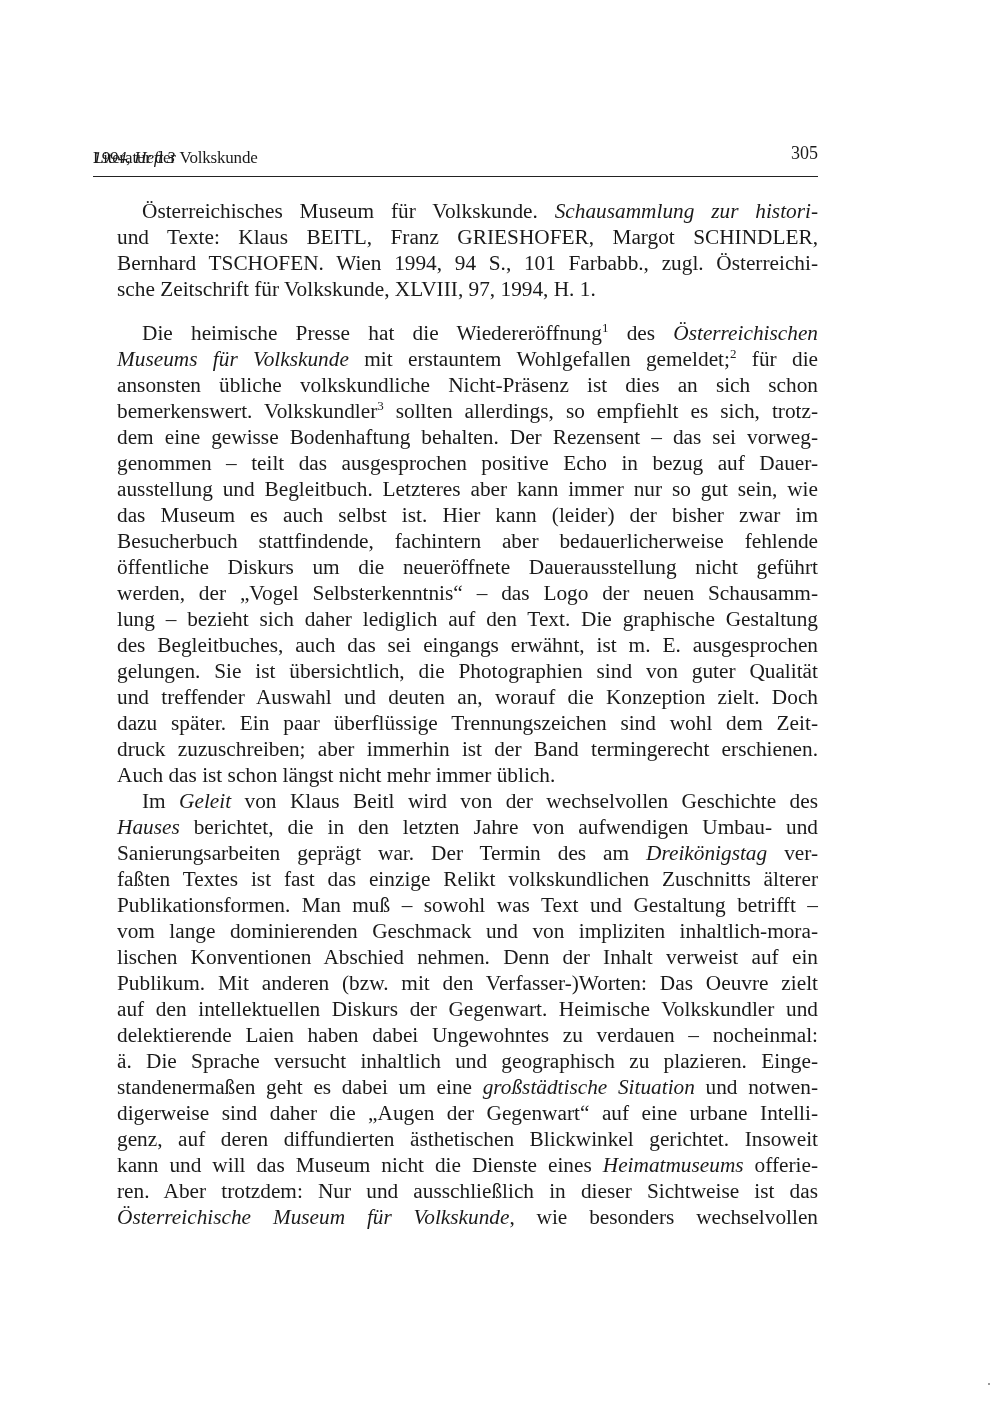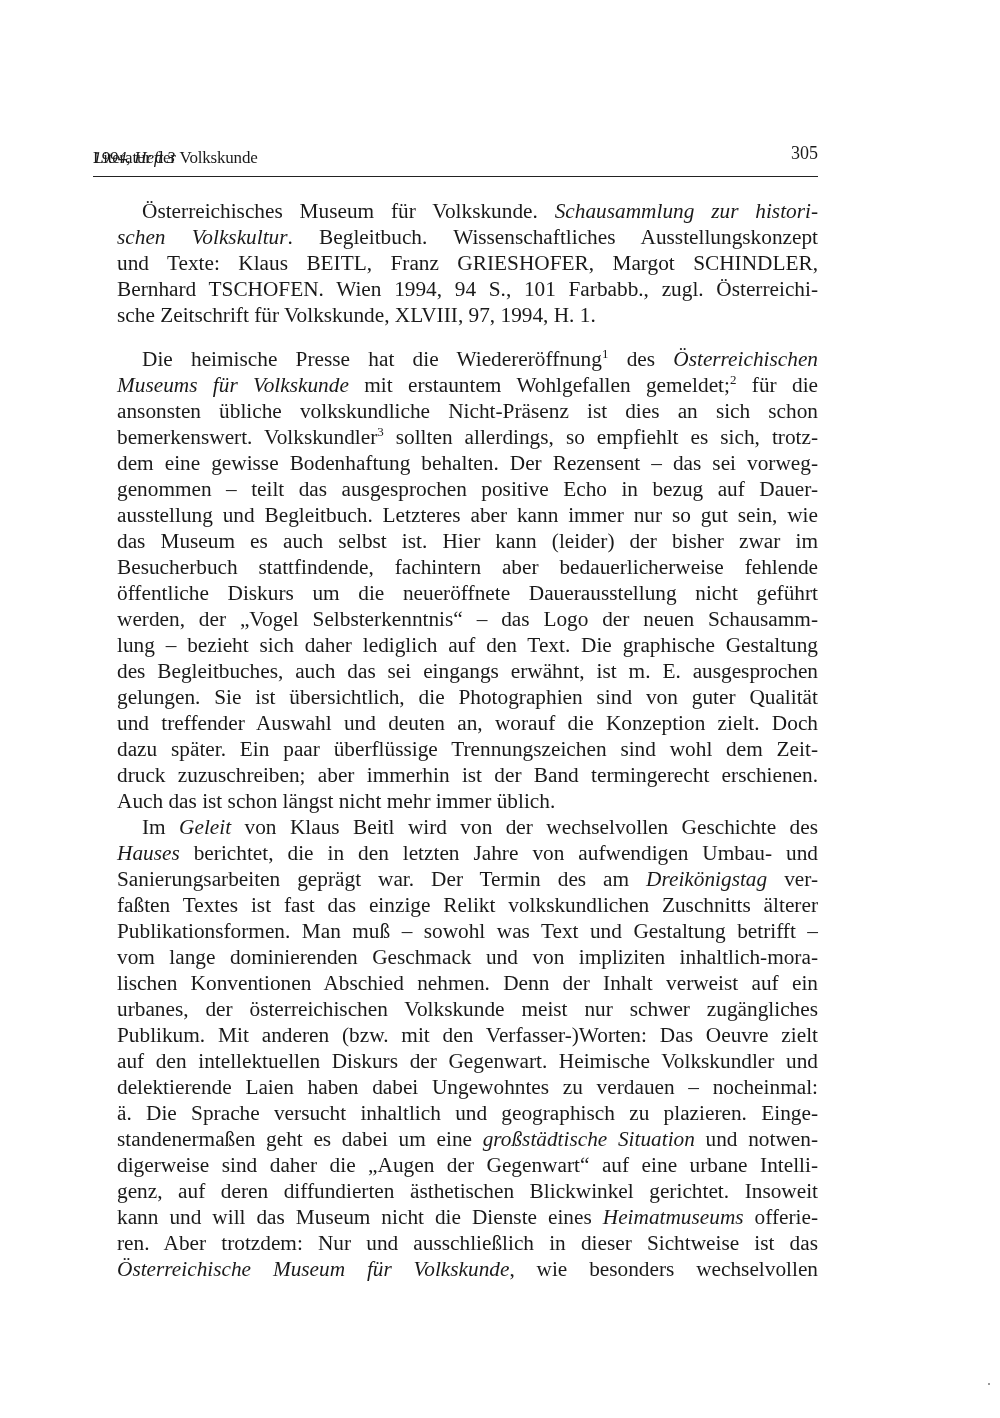--- a/index.html
+++ b/index.html
@@ -25,21 +25,20 @@
 <div class="page-header">
   <span class="hdr-left">1994, Heft 3</span>
   <span class="hdr-center">Literatur der Volkskunde</span>
   <span class="hdr-right">305</span>
 </div>
 
 <div class="content">
 
   <div>
     <span class="line indent"><span>Österreichisches Museum für Volkskunde. </span><i>Schausammlung zur histori-</i></span>
-    <span class="line"><i>schen Volkskultur</i><span>. Begleitbuch. Wissenschaftliches Ausstellungskonzept</span></span>
     <span class="line">und Texte: Klaus BEITL, Franz GRIESHOFER, Margot SCHINDLER,</span>
     <span class="line">Bernhard TSCHOFEN. Wien 1994, 94 S., 101 Farbabb., zugl. Österreichi-</span>
     <span class="line last">sche Zeitschrift für Volkskunde, XLVIII, 97, 1994, H. 1.</span>
   </div>
 
   <div style="margin-top:18px;">
     <span class="line indent"><span>Die heimische Presse hat die Wiedereröffnung</span><sup>1</sup><span> des </span><i>Österreichischen</i></span>
     <span class="line"><i>Museums für Volkskunde</i><span> mit erstauntem Wohlgefallen gemeldet;</span><sup>2</sup><span> für die</span></span>
     <span class="line">ansonsten übliche volkskundliche Nicht-Präsenz ist dies an sich schon</span>
     <span class="line"><span>bemerkenswert. Volkskundler</span><sup>3</sup><span> sollten allerdings, so empfiehlt es sich, trotz-</span></span>
@@ -60,21 +59,20 @@
   </div>
 
   <div>
     <span class="line indent"><span>Im </span><i>Geleit</i><span> von Klaus Beitl wird von der wechselvollen Geschichte des</span></span>
     <span class="line"><i>Hauses</i><span> berichtet, die in den letzten Jahre von aufwendigen Umbau- und</span></span>
     <span class="line"><span>Sanierungsarbeiten geprägt war. Der Termin des am </span><i>Dreikönigstag</i><span> ver-</span></span>
     <span class="line">faßten Textes ist fast das einzige Relikt volkskundlichen Zuschnitts älterer</span>
     <span class="line">Publikationsformen. Man muß – sowohl was Text und Gestaltung betrifft –</span>
     <span class="line">vom lange dominierenden Geschmack und von impliziten inhaltlich-mora-</span>
     <span class="line">lischen Konventionen Abschied nehmen. Denn der Inhalt verweist auf ein</span>
-    <span class="line">urbanes, der österreichischen Volkskunde meist nur schwer zugängliches</span>
     <span class="line">Publikum. Mit anderen (bzw. mit den Verfasser-)Worten: Das Oeuvre zielt</span>
     <span class="line">auf den intellektuellen Diskurs der Gegenwart. Heimische Volkskundler und</span>
     <span class="line">delektierende Laien haben dabei Ungewohntes zu verdauen – nocheinmal:</span>
     <span class="line">ä. Die Sprache versucht inhaltlich und geographisch zu plazieren. Einge-</span>
     <span class="line"><span>standenermaßen geht es dabei um eine </span><i>großstädtische Situation</i><span> und notwen-</span></span>
     <span class="line">digerweise sind daher die „Augen der Gegenwart“ auf eine urbane Intelli-</span>
     <span class="line">genz, auf deren diffundierten ästhetischen Blickwinkel gerichtet. Insoweit</span>
     <span class="line"><span>kann und will das Museum nicht die Dienste eines </span><i>Heimatmuseums</i><span> offerie-</span></span>
     <span class="line">ren. Aber trotzdem: Nur und ausschließlich in dieser Sichtweise ist das</span>
     <span class="line"><i>Österreichische Museum für Volkskunde</i><span>, wie besonders wechselvollen</span></span>

